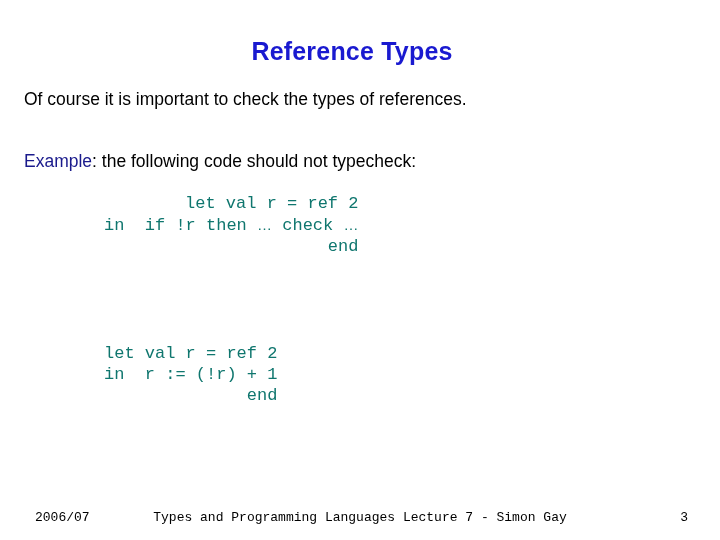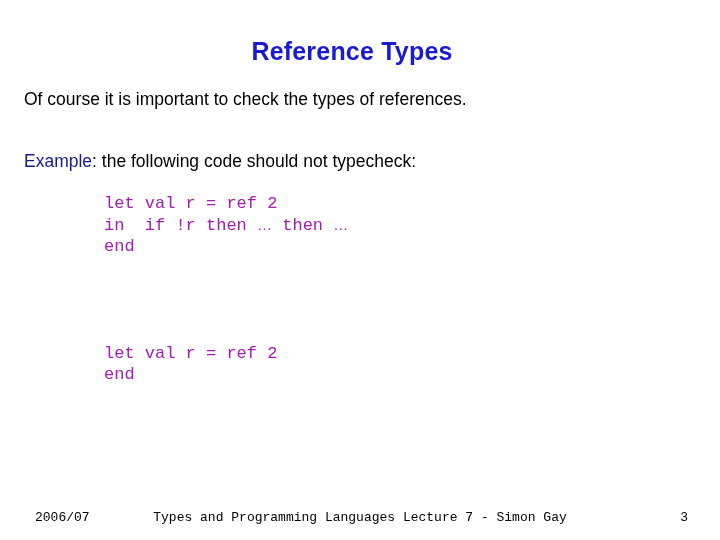--- a/index.html
+++ b/index.html
@@ -52,23 +52,24 @@
   .kw-example {
     color: #1a1a8c;
   }
 
   
   .code-block {
     position: absolute;
     left: 104px;
     font-family: "Liberation Mono", "DejaVu Sans Mono", monospace;
     font-size: 17px;
-    color: #a21caf;
+    color: #0f766e;
     line-height: 21px;
     white-space: pre;
+    text-align: right;
   }
   #code-bad  { top: 193px; }
   #code-good { top: 343px; }
 
   .code-line { white-space: pre; }
 
   .ellipsis {
     font-family: "Liberation Sans", sans-serif;
     font-size: 15px;
     letter-spacing: 0px;
@@ -93,24 +94,24 @@
 <body>
 
 <div id="slide">
 
   <div id="slide-title">Reference Types</div>
 
   <div class="body-line" id="para-example"><span class="kw-example">Example</span><span>: the following code should not typecheck:</span></div>
 
   <div class="body-line" id="para-intro">Of course it is important to check the types of references.</div>
 
-  <div class="code-block" id="code-bad"><div class="code-line">let val r = ref 2</div><div class="code-line"><span>in  if !r then </span><span class="ellipsis">…</span><span> then </span><span class="ellipsis">…</span></div><div class="code-line">end</div></div>
+  <div class="code-block" id="code-bad"><div class="code-line">let val r = ref 2</div><div class="code-line"><span>in  if !r then </span><span class="ellipsis">…</span><span> check </span><span class="ellipsis">…</span></div><div class="code-line">end</div></div>
 
 
-  <div class="code-block" id="code-good"><div class="code-line">let val r = ref 2</div><div class="code-line">end</div></div>
+  <div class="code-block" id="code-good"><div class="code-line">let val r = ref 2</div><div class="code-line">in  r := (!r) + 1</div><div class="code-line">end</div></div>
 
   <div class="footer-text" id="footer-date">2006/07</div>
 
   <div class="footer-text" id="footer-center">Types and Programming Languages Lecture 7 - Simon Gay</div>
 
   <div class="footer-text" id="footer-page">3</div>
 
 </div>
 
 </body></html>

